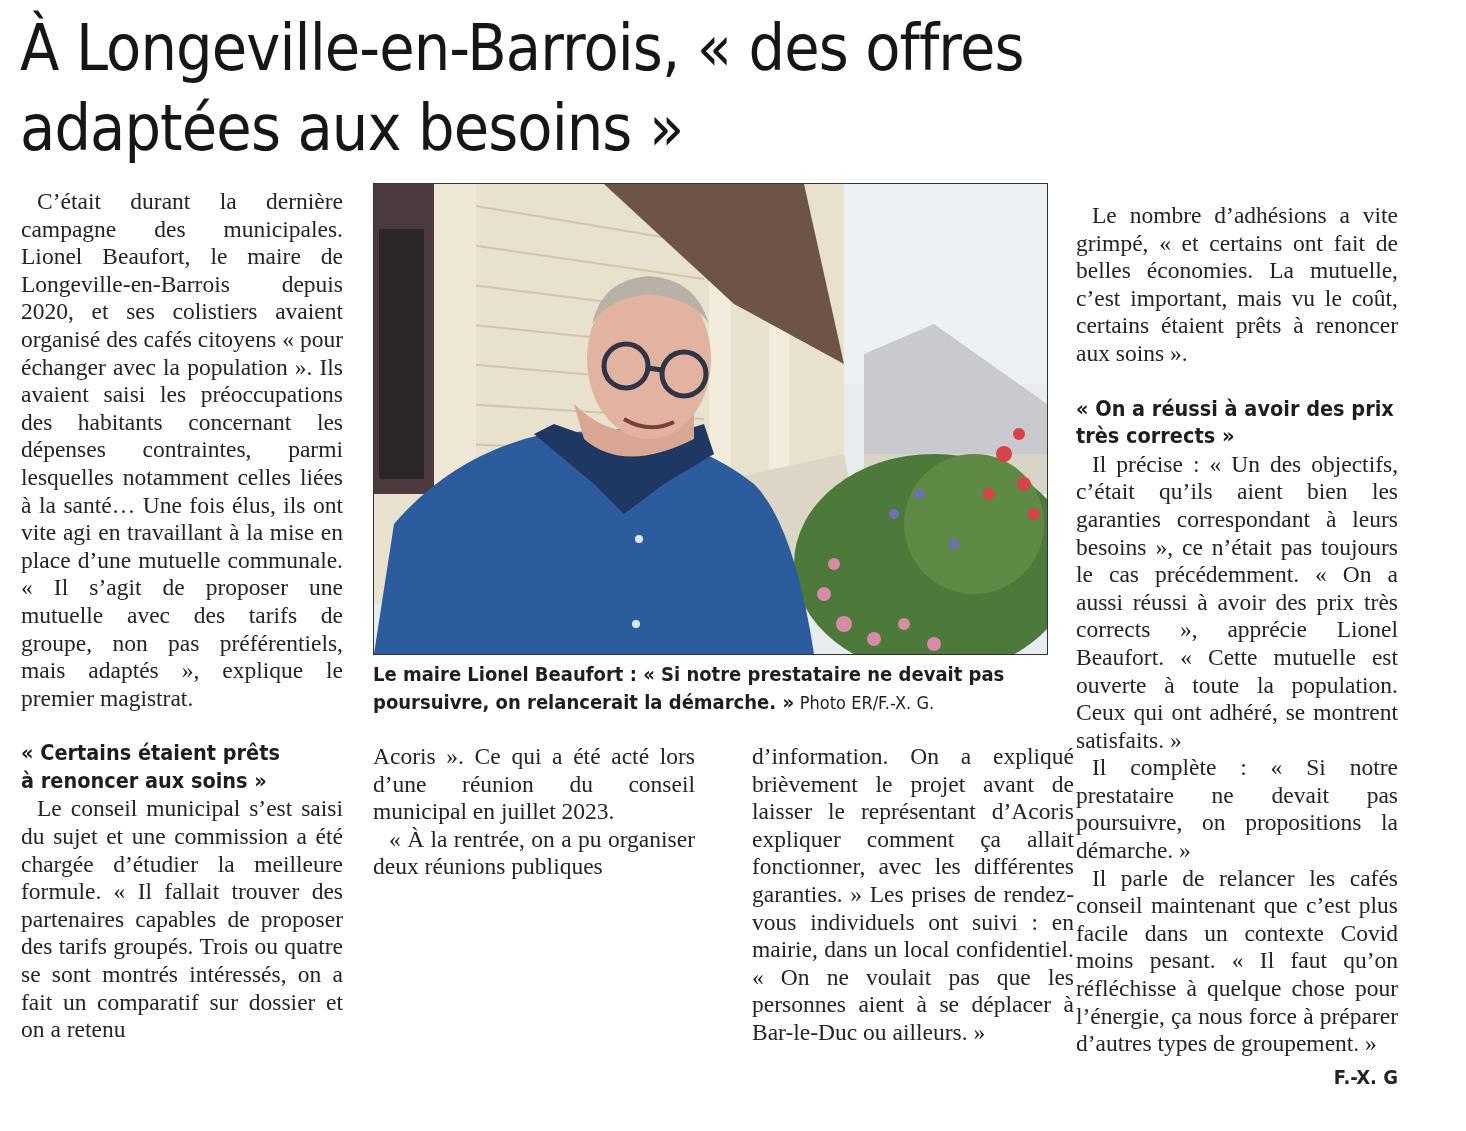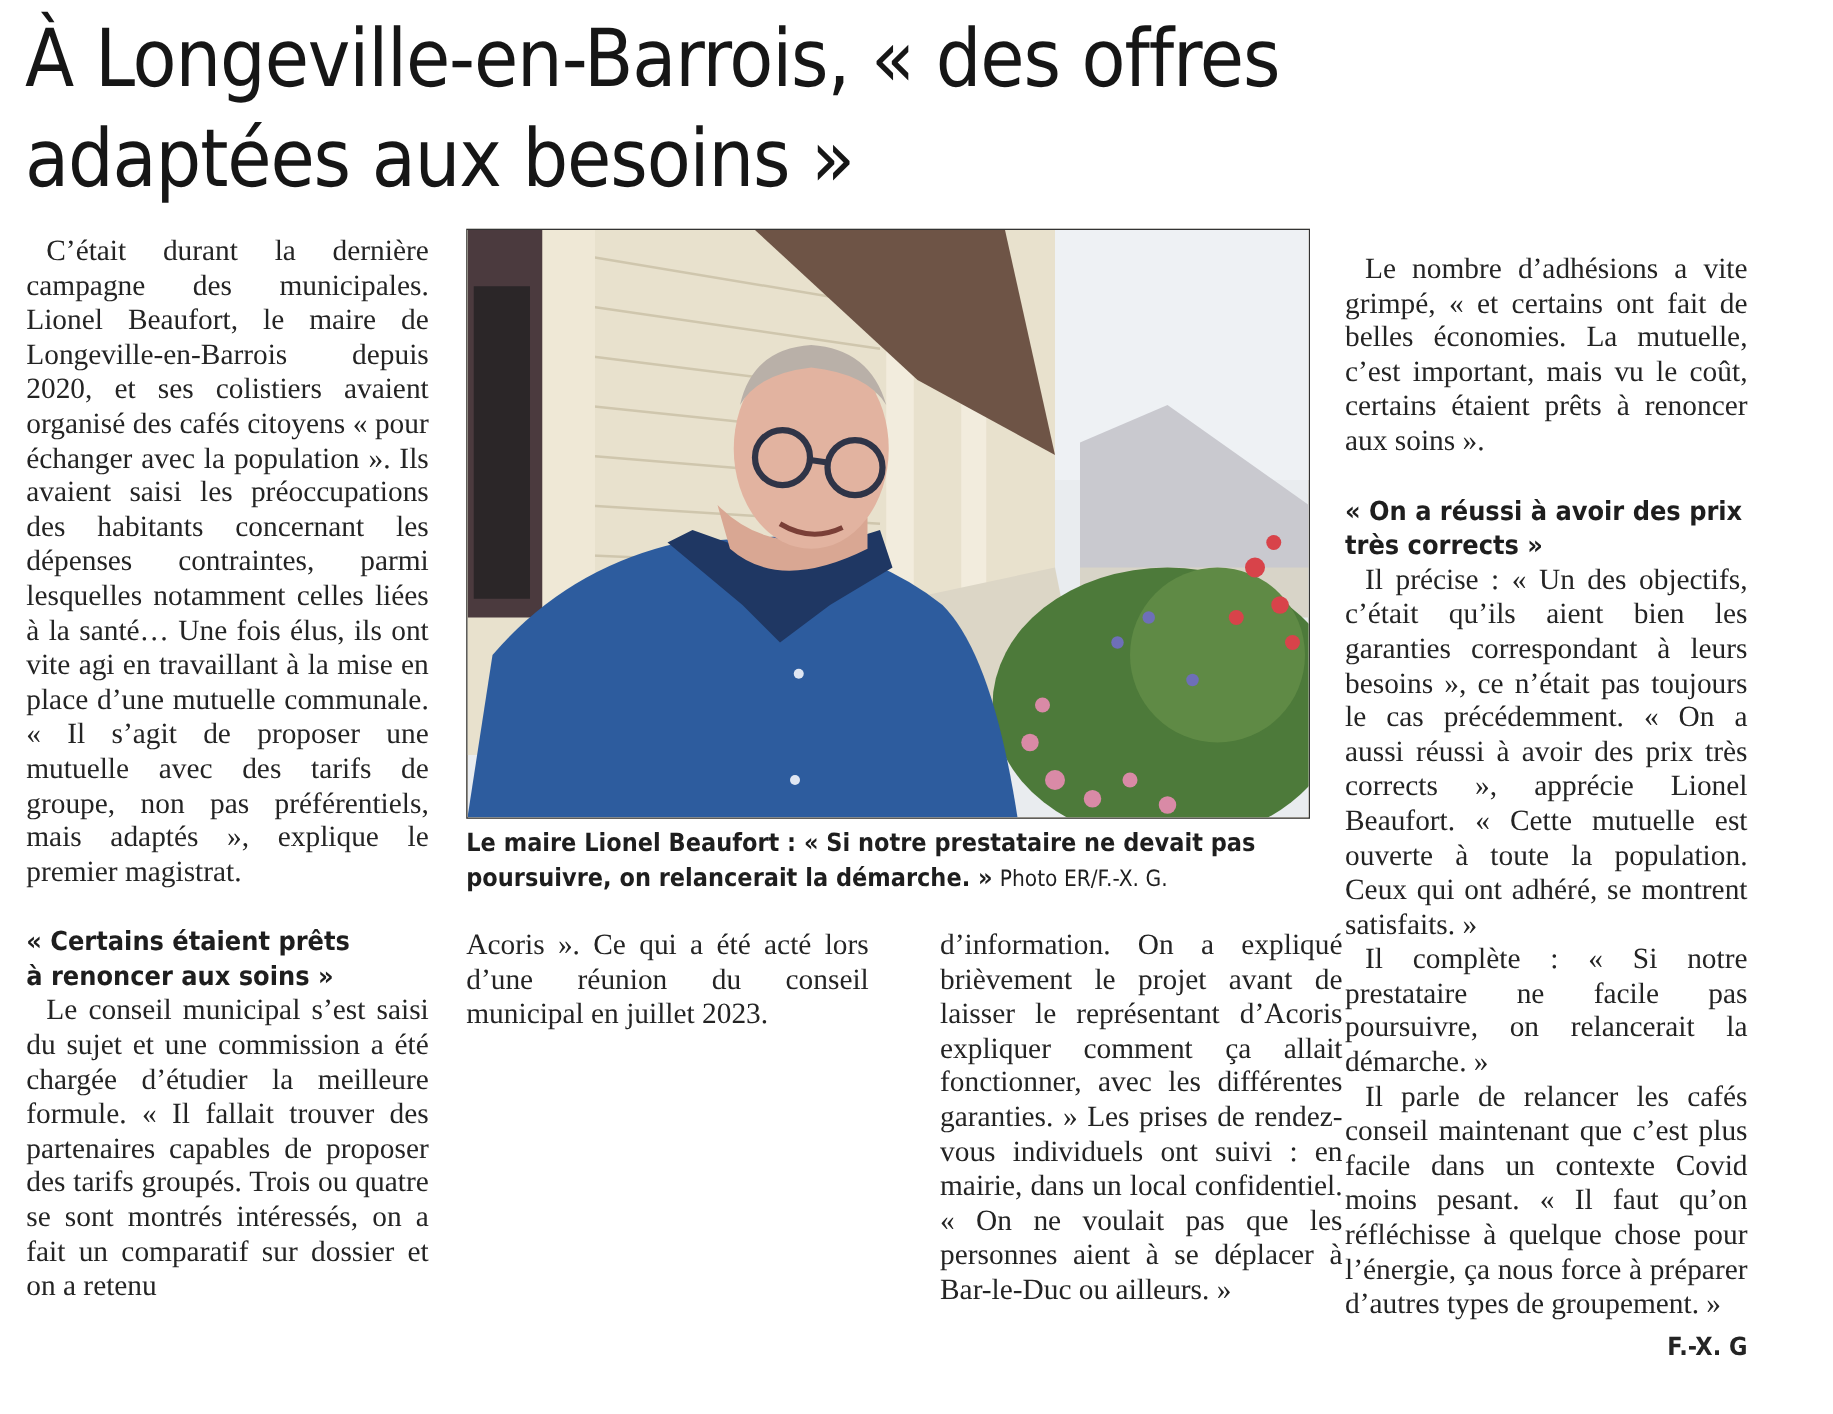--- a/index.html
+++ b/index.html
@@ -139,30 +139,31 @@
   </svg>
 </div>
 
 <div class="caption">
   <span class="cap-bold">Le maire Lionel Beaufort : « Si notre prestataire ne devait pas poursuivre, on relancerait la démarche. »</span>
   <span class="credit">Photo ER/F.-X. G.</span>
 </div>
 
 <div class="col" id="col2">
   <p class="noindent">Acoris ». Ce qui a été acté lors d’une réunion du conseil municipal en juillet 2023.</p>
+  <p>« À la rentrée, on a pu organiser deux réunions publiques</p>
 </div>
 
 <div class="col" id="col3">
   <p class="noindent">d’information. On a expliqué brièvement le projet avant de laisser le représentant d’Acoris expliquer comment ça allait fonctionner, avec les différentes garanties. » Les prises de rendez-vous individuels ont suivi : en mairie, dans un local confidentiel. « On ne voulait pas que les personnes aient à se déplacer à Bar-le-Duc ou ailleurs. »</p>
 </div>
 
 <div class="col" id="col4">
   <p>Le nombre d’adhésions a vite grimpé, « et certains ont fait de belles économies. La mutuelle, c’est important, mais vu le coût, certains étaient prêts à renoncer aux soins ».</p>
   <div class="gap"></div>
   <div class="subhead">
     <span>« On a réussi à avoir des prix</span><br>
     <span>très corrects »</span>
   </div>
   <p>Il précise : « Un des objectifs, c’était qu’ils aient bien les garanties correspondant à leurs besoins », ce n’était pas toujours le cas précédemment. « On a aussi réussi à avoir des prix très corrects », apprécie Lionel Beaufort. « Cette mutuelle est ouverte à toute la population. Ceux qui ont adhéré, se montrent satisfaits. »</p>
-  <p>Il complète : « Si notre prestataire ne facile pas poursuivre, on relancerait la démarche. »</p>
+  <p>Il complète : « Si notre prestataire ne devait pas poursuivre, on propositions la démarche. »</p>
   <p>Il parle de relancer les cafés conseil maintenant que c’est plus facile dans un contexte Covid moins pesant. « Il faut qu’on réfléchisse à quelque chose pour l’énergie, ça nous force à préparer d’autres types de groupement. »</p>
   <div class="signature">F.-X. G</div>
 </div>
 
 </body></html>

